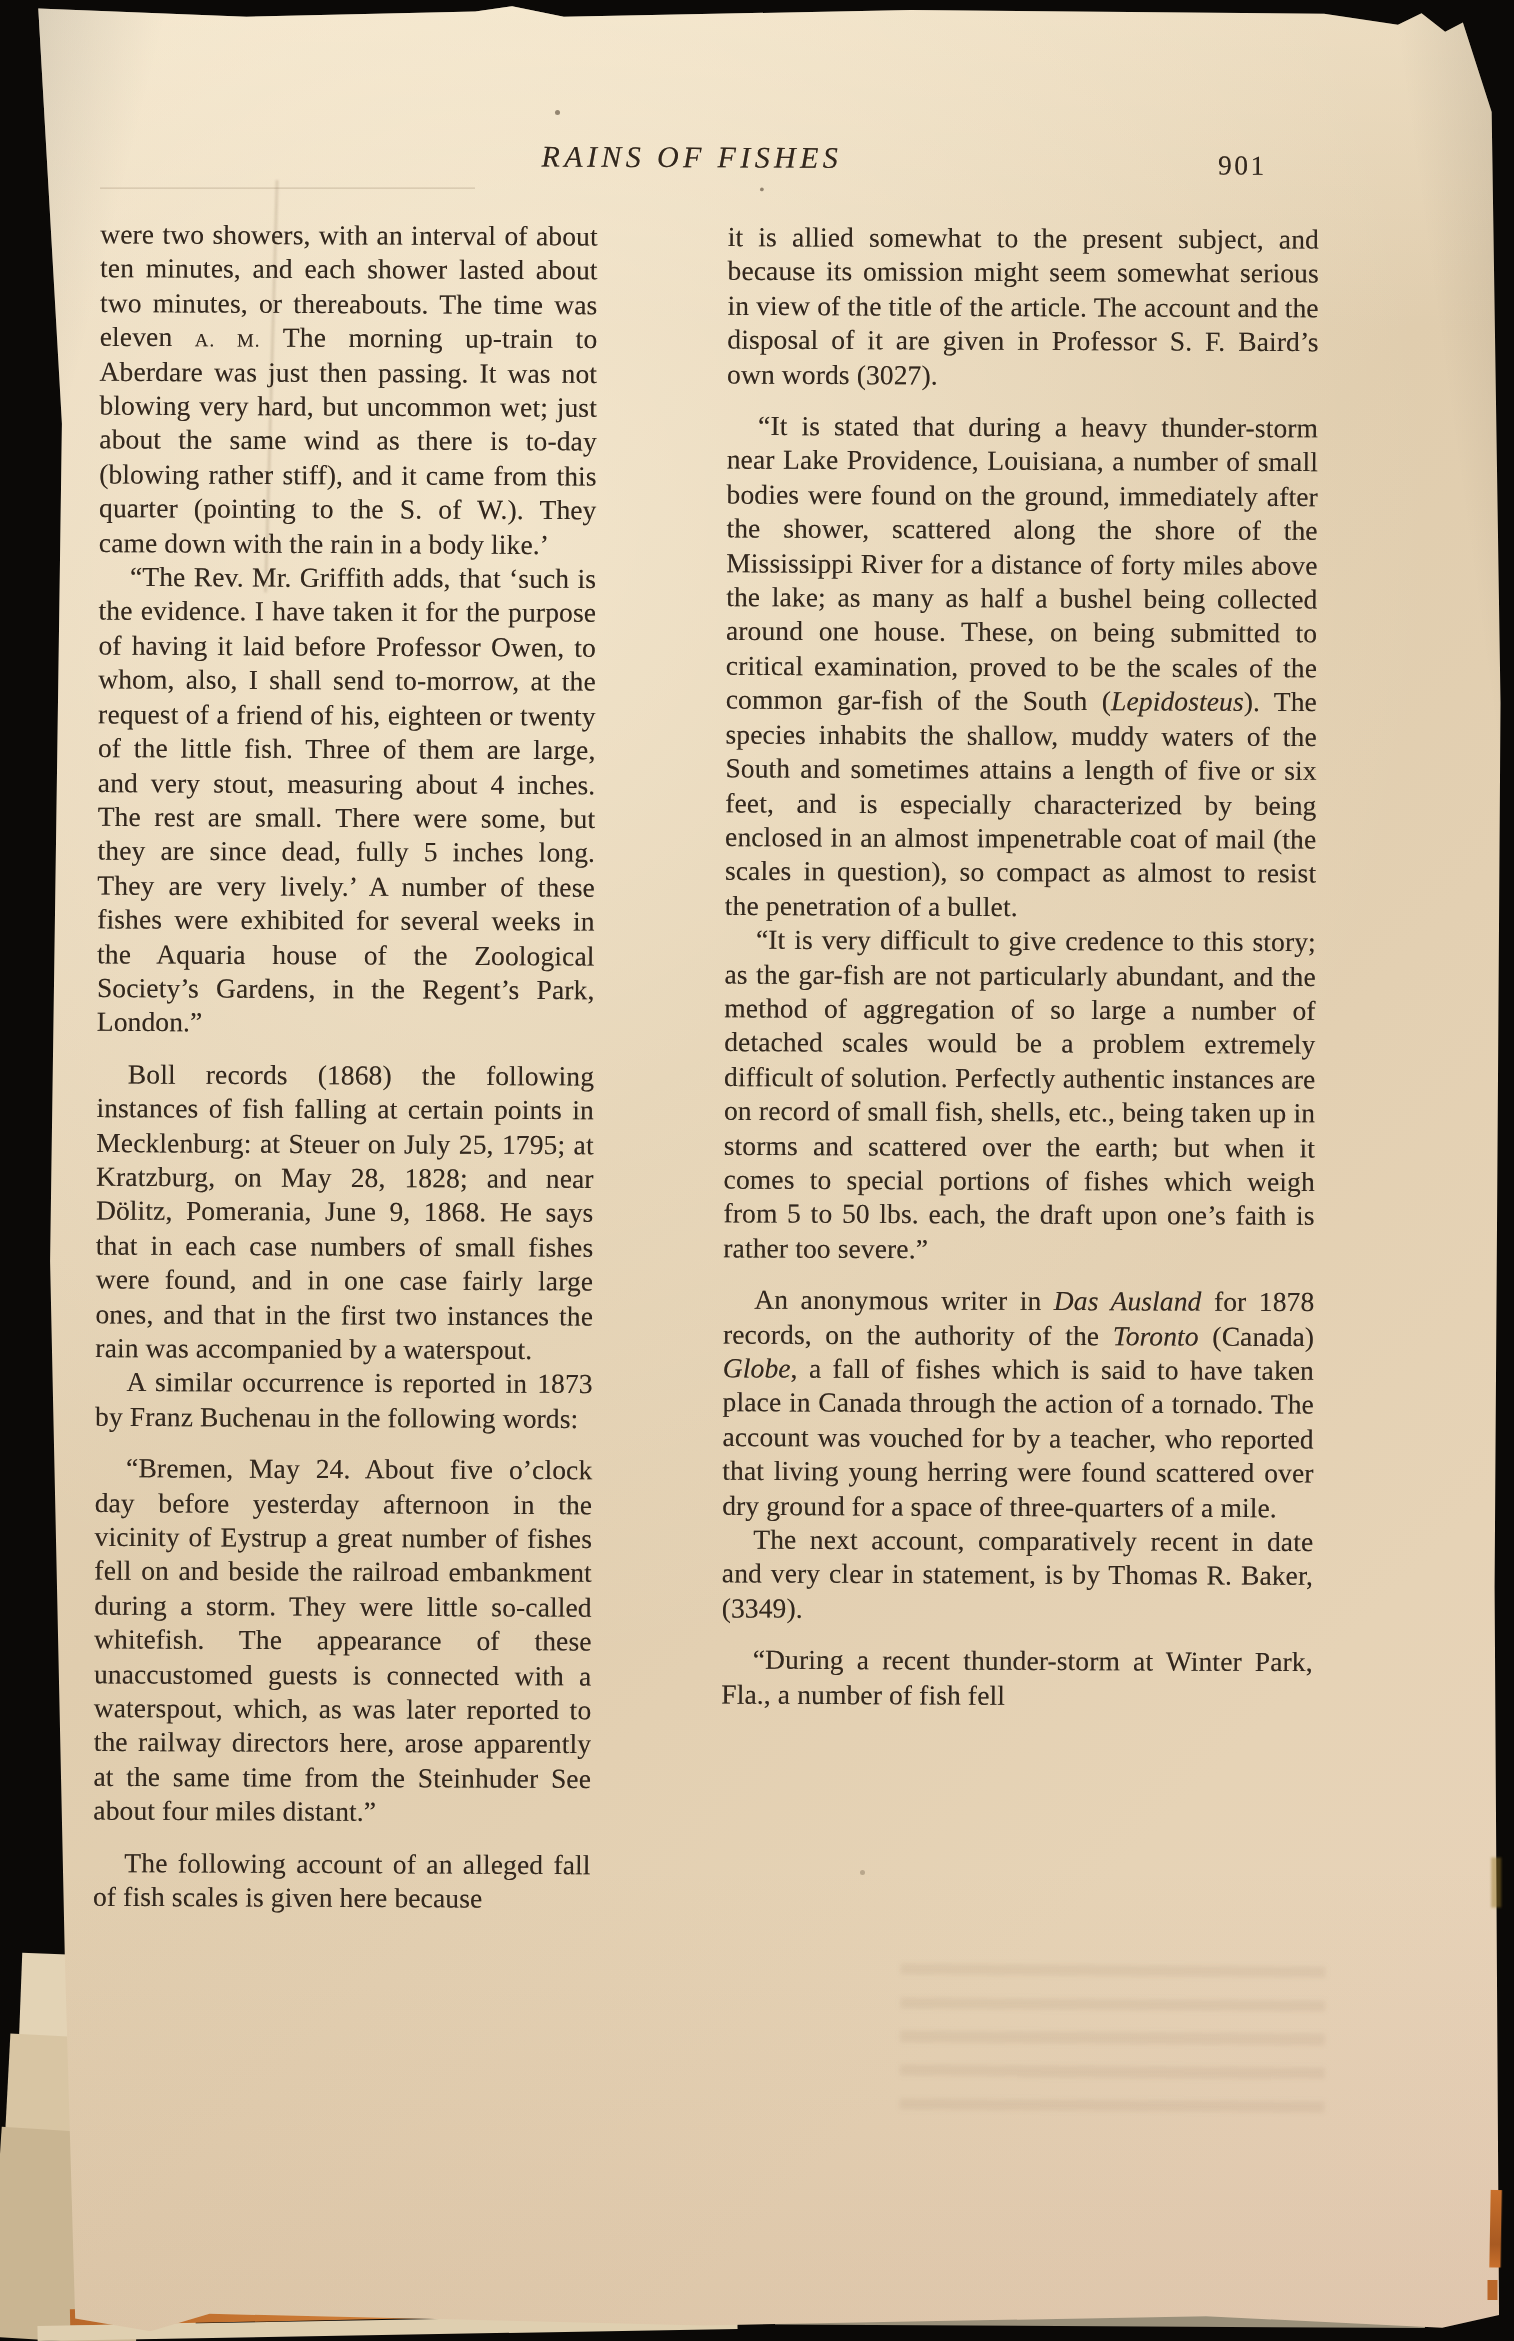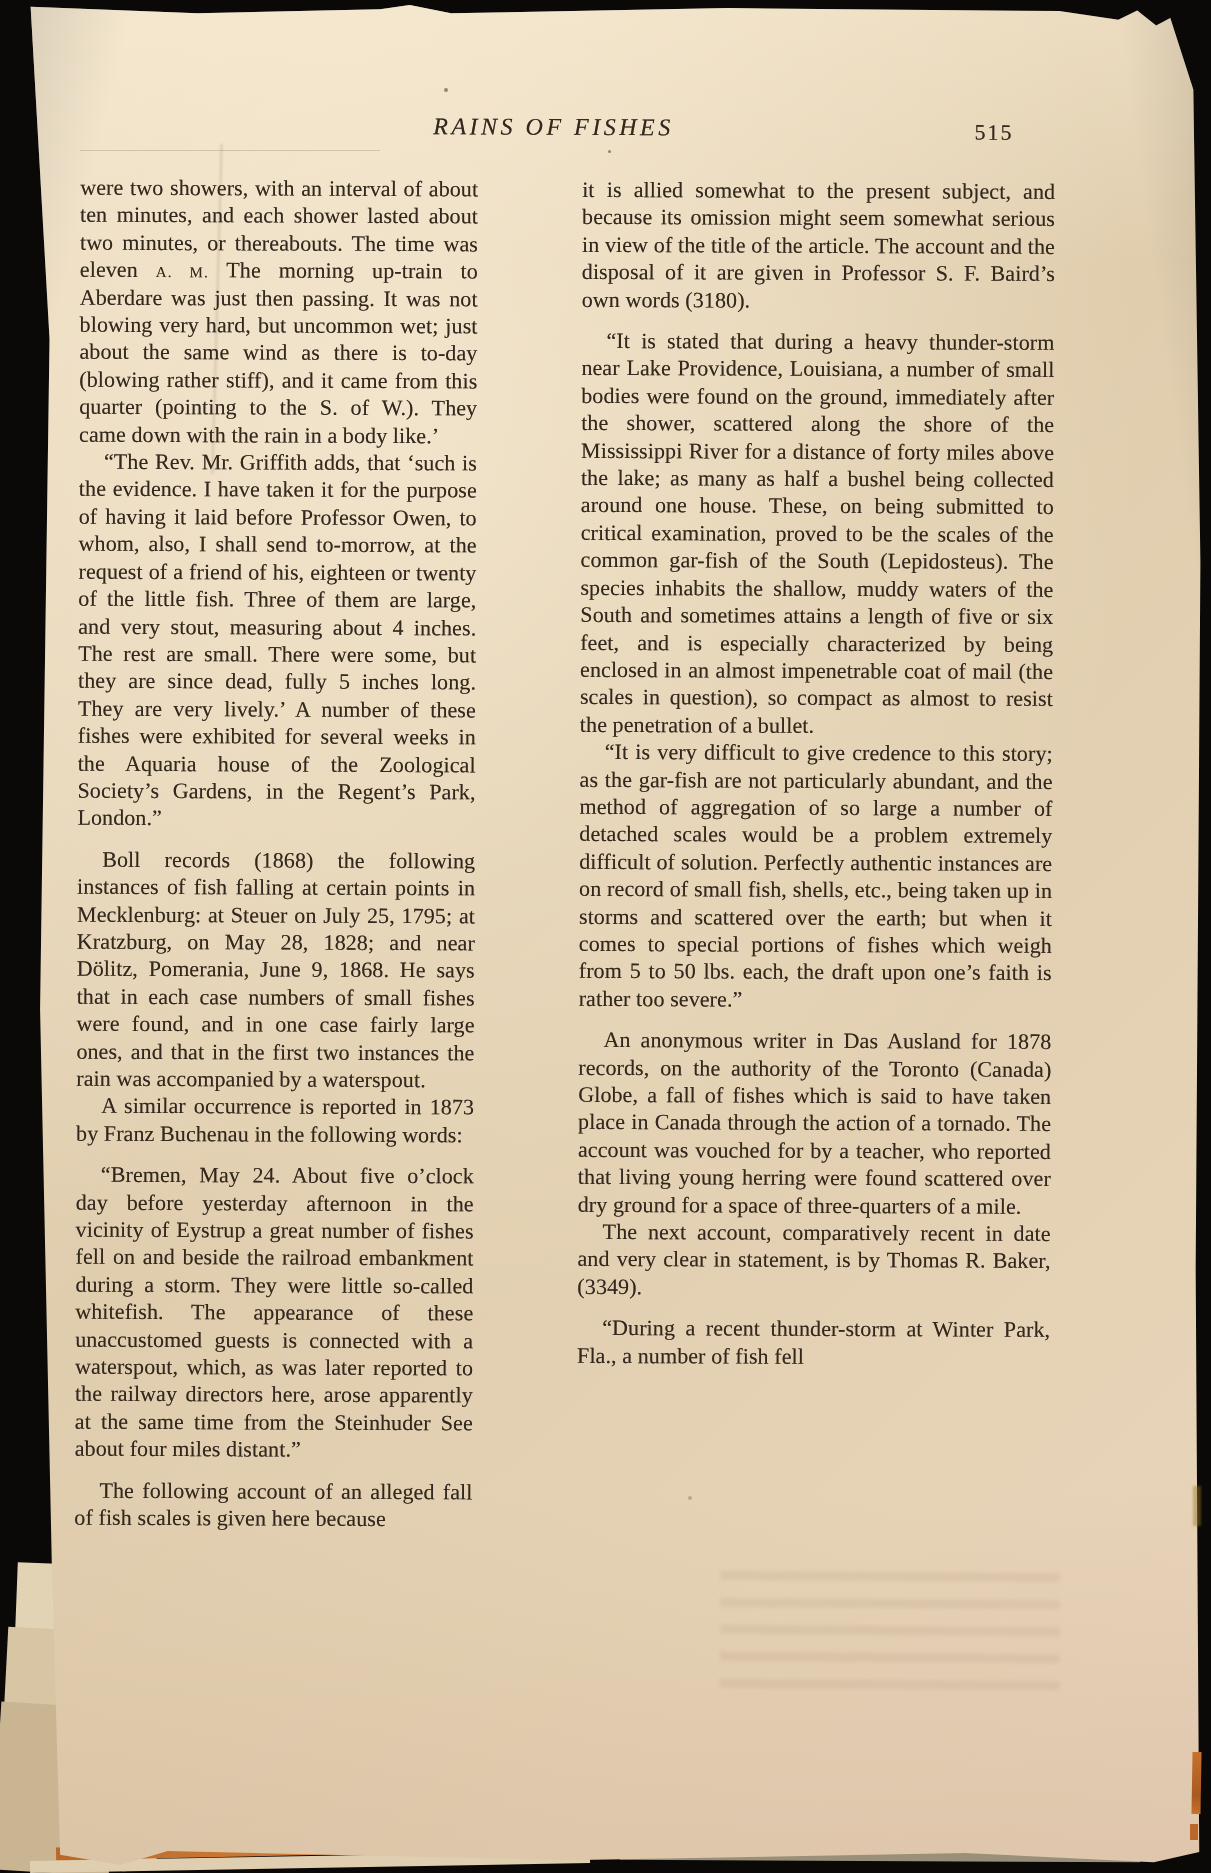--- a/index.html
+++ b/index.html
@@ -70,21 +70,21 @@
     position:absolute;top:172px;left:61px;right:145px;
     display:flex;gap:104px;
   }
   .col{font-size:22px;line-height:27.4px;text-align:justify;letter-spacing:.1px;
        text-shadow:0 0 .45px rgba(51,40,30,.5);}
   .col.left{width:398px;flex:none;}
   .col.right{flex:1;}
   .col p{margin:0;}
   .col p.indent{text-indent:25px;}
   .col p.space-before{margin-top:14px;}
-  .italic{}
+  .italic{font-style:italic;}
   .smallcaps{font-variant-caps:all-small-caps;letter-spacing:1px;font-family:Liberation Serif, serif;}
 </style>
 </head>
 <body>
 
 <div class="stack s1"></div>
 <div class="stack s2"></div>
 <div class="stack s3"></div>
 <div class="bottom-edge-orange"></div>
 <div class="bottom-edge-light"></div>
@@ -94,33 +94,33 @@
   <div class="crease-v"></div>
   <div class="crease-h"></div>
   <div class="speck a"></div>
   <div class="speck b"></div>
   <div class="speck c"></div>
   <div class="ghost-text"></div>
 
   <div class="print">
     <div class="running-head">
       <span class="title">RAINS OF FISHES</span>
-      <span class="folio">515</span>
+      <span class="folio">901</span>
     </div>
     <div class="columns">
       <div class="col left">
           <p class=""><span>were two showers, with an interval of about ten minutes, and each shower lasted about two minutes, or thereabouts. The time was eleven </span><span class="smallcaps">A. M.</span><span> The morning up-train to Aberdare was just then passing. It was not blowing very hard, but uncommon wet; just about the same wind as there is to-day (blowing rather stiff), and it came from this quarter (pointing to the S. of W.). They came down with the rain in a body like.’</span></p>
           <p class="indent "><span>“The Rev. Mr. Griffith adds, that ‘such is the evidence. I have taken it for the purpose of having it laid before Professor Owen, to whom, also, I shall send to-morrow, at the request of a friend of his, eighteen or twenty of the little fish. Three of them are large, and very stout, measuring about 4 inches. The rest are small. There were some, but they are since dead, fully 5 inches long. They are very lively.’ A number of these fishes were exhibited for several weeks in the Aquaria house of the Zoological Society’s Gardens, in the Regent’s Park, London.”</span></p>
           <p class="indent space-before"><span>Boll records (1868) the following instances of fish falling at certain points in Mecklenburg: at Steuer on July 25, 1795; at Kratzburg, on May 28, 1828; and near Dölitz, Pomerania, June 9, 1868. He says that in each case numbers of small fishes were found, and in one case fairly large ones, and that in the first two instances the rain was accompanied by a waterspout.</span></p>
           <p class="indent "><span>A similar occurrence is reported in 1873 by Franz Buchenau in the following words:</span></p>
           <p class="indent space-before"><span>“Bremen, May 24. About five o’clock day before yesterday afternoon in the vicinity of Eystrup a great number of fishes fell on and beside the railroad embankment during a storm. They were little so-called whitefish. The appearance of these unaccustomed guests is connected with a waterspout, which, as was later reported to the railway directors here, arose apparently at the same time from the Steinhuder See about four miles distant.”</span></p>
           <p class="indent space-before"><span>The following account of an alleged fall of fish scales is given here because</span></p>
         </div>
       <div class="col right">
-          <p class=""><span>it is allied somewhat to the present subject, and because its omission might seem somewhat serious in view of the title of the article. The account and the disposal of it are given in Professor S. F. Baird’s own words (3180).</span></p>
+          <p class=""><span>it is allied somewhat to the present subject, and because its omission might seem somewhat serious in view of the title of the article. The account and the disposal of it are given in Professor S. F. Baird’s own words (3027).</span></p>
           <p class="indent space-before"><span>“It is stated that during a heavy thunder-storm near Lake Providence, Louisiana, a number of small bodies were found on the ground, immediately after the shower, scattered along the shore of the Mississippi River for a distance of forty miles above the lake; as many as half a bushel being collected around one house. These, on being submitted to critical examination, proved to be the scales of the common gar-fish of the South (</span><span class="italic">Lepidosteus</span><span>). The species inhabits the shallow, muddy waters of the South and sometimes attains a length of five or six feet, and is especially characterized by being enclosed in an almost impenetrable coat of mail (the scales in question), so compact as almost to resist the penetration of a bullet.</span></p>
           <p class="indent "><span>“It is very difficult to give credence to this story; as the gar-fish are not particularly abundant, and the method of aggregation of so large a number of detached scales would be a problem extremely difficult of solution. Perfectly authentic instances are on record of small fish, shells, etc., being taken up in storms and scattered over the earth; but when it comes to special portions of fishes which weigh from 5 to 50 lbs. each, the draft upon one’s faith is rather too severe.”</span></p>
           <p class="indent space-before"><span>An anonymous writer in </span><span class="italic">Das Ausland</span><span> for 1878 records, on the authority of the </span><span class="italic">Toronto</span><span> (Canada) </span><span class="italic">Globe</span><span>, a fall of fishes which is said to have taken place in Canada through the action of a tornado. The account was vouched for by a teacher, who reported that living young herring were found scattered over dry ground for a space of three-quarters of a mile.</span></p>
           <p class="indent "><span>The next account, comparatively recent in date and very clear in statement, is by Thomas R. Baker, (3349).</span></p>
           <p class="indent space-before"><span>“During a recent thunder-storm at Winter Park, Fla., a number of fish fell</span></p>
         </div>
     </div>
   </div>
 </div>
 

